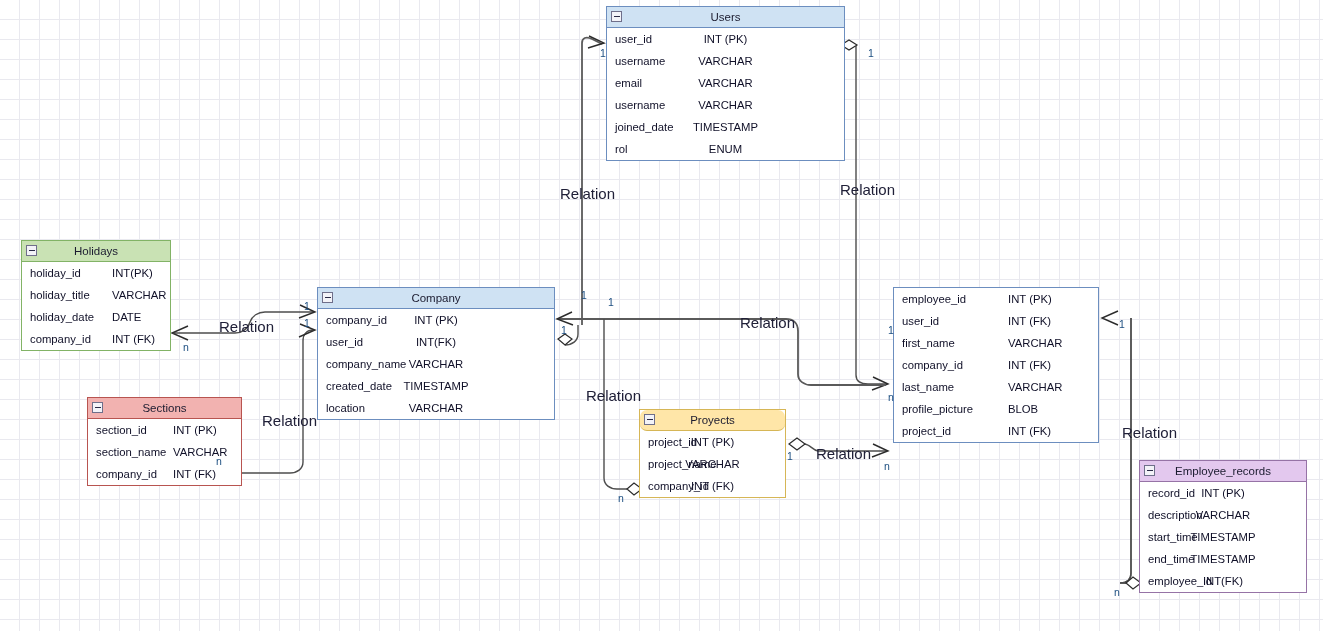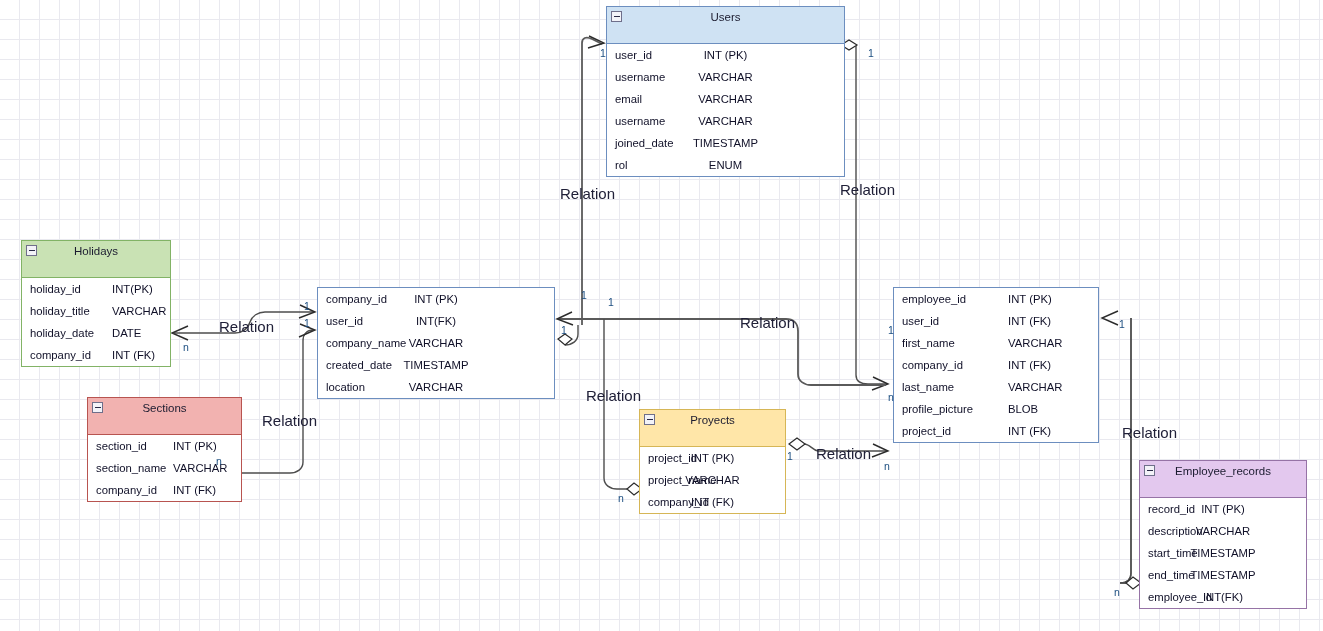--- a/index.html
+++ b/index.html
@@ -23,21 +23,21 @@
   }
   svg.edges{position:absolute;left:0;top:0;width:1323px;height:631px;overflow:visible;}
   .ent{
     position:absolute;
     box-sizing:border-box;
     border:1px solid #8a8a8a;
     background:#ffffff;
   }
   .ent .hdr{
     position:relative;
-    height:37px;
+    height:21px;
     line-height:21px;
     text-align:center;
     font-size:11.5px;
     color:#1b1b2f;
     border-bottom:1px solid #8a8a8a;
     box-sizing:border-box;
   }
   .ent .collapse{
     position:absolute;left:4px;top:4px;
     width:11px;height:11px;
@@ -62,21 +62,21 @@
   .ent.ltype .ftype{text-align:left;}
 
   
   .pal-blue   { border-color:#6c8ebf; }
   .pal-blue   .hdr{ background:#cfe2f3; border-bottom-color:#6c8ebf; }
   .pal-green  { border-color:#82b366; }
   .pal-green  .hdr{ background:#c9e2b4; border-bottom-color:#82b366; }
   .pal-red    { border-color:#b85450;margin-left:35px; }
   .pal-red    .hdr{ background:#f2b2b0; border-bottom-color:#b85450; }
   .pal-yellow { border-color:#d6b656; }
-  .pal-yellow .hdr{ background:#ffe6a8; border-bottom-color:#d6b656; }
+  .pal-yellow .hdr{ background:#ffe6a8; border-bottom-color:#d6b656;border-radius:7px; }
   .pal-purple { border-color:#9673a6; }
   .pal-purple .hdr{ background:#e3c8ee; border-bottom-color:#9673a6; }
 
   .lbl{
     position:absolute;
     font-size:15px;
     color:#202038;
     background:transparent;
     white-space:nowrap;
   }
@@ -188,20 +188,21 @@
         <div class="row">
           <span class="fname">holiday_date</span>
           <span class="ftype" style="left: 90px;">DATE</span>
         </div>
         <div class="row">
           <span class="fname">company_id</span>
           <span class="ftype" style="left: 90px;">INT (FK)</span>
         </div>
       </div>
       <div class="ent pal-blue ctype" style="left: 317px; top: 287px; width: 238px;">
+        <div class="hdr"><span class="collapse"></span><span>Company</span></div>
         <div class="row">
           <span class="fname">company_id</span>
           <span class="ftype">INT (PK)</span>
         </div>
         <div class="row">
           <span class="fname">user_id</span>
           <span class="ftype">INT(FK)</span>
         </div>
         <div class="row">
           <span class="fname">company_name</span>

